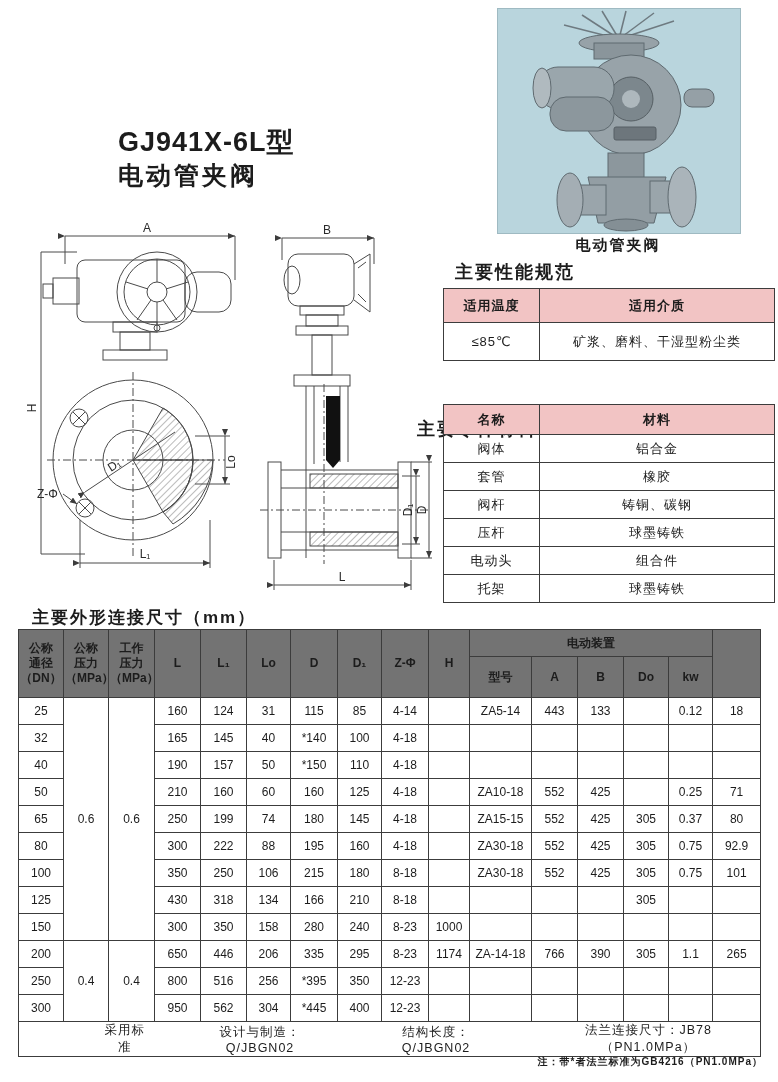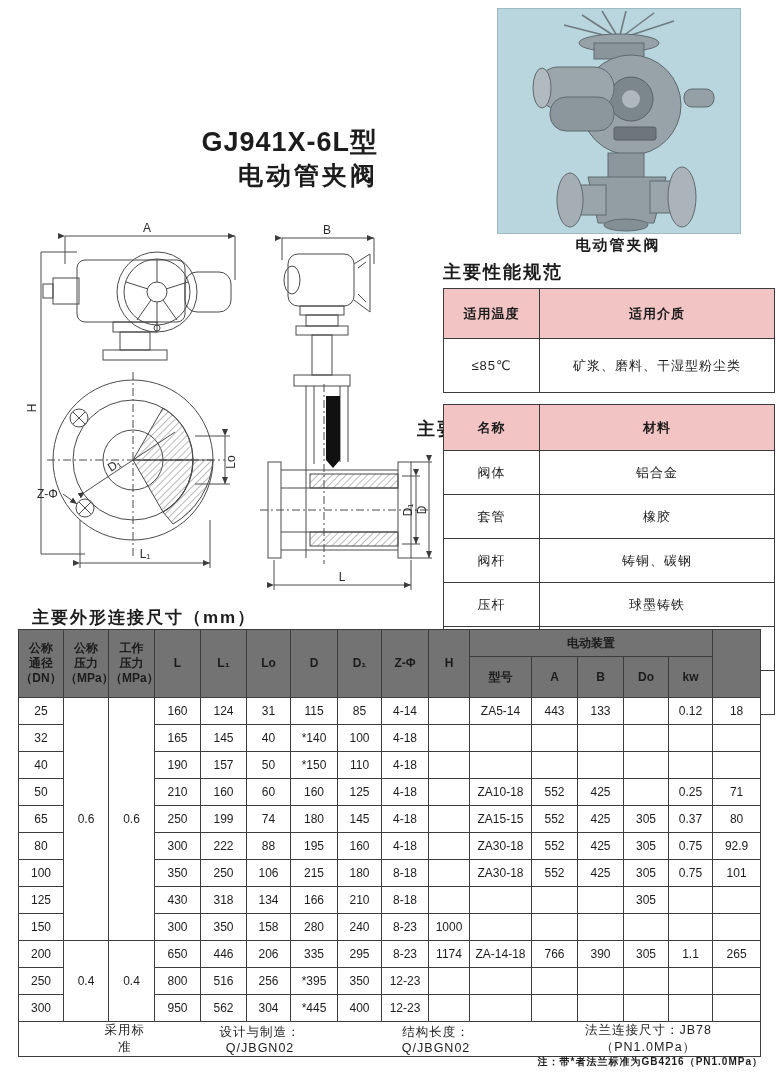--- a/index.html
+++ b/index.html
@@ -1,40 +1,40 @@
 <!DOCTYPE html>
 <html><head>
 <meta charset="utf-8">
 <style>
   html,body{margin:0;padding:0;background:#fff;}
   body{font-family:"Liberation Sans","DejaVu Sans",sans-serif;color:#1c1c1c;}
   #page{position:relative;width:778px;height:1082px;background:#fff;overflow:hidden;}
 
   
-  .main-title{position:absolute;left:118px;top:126px;width:260px;text-align:right;
+  .main-title{position:absolute;left:118px;top:126px;width:260px;text-align:left;
     font-weight:bold;line-height:1.25;}
   .main-title .t1{font-size:27px;letter-spacing:1px;}
   .main-title .t2{font-size:25px;letter-spacing:3px;}
 
   
   .photo-box{position:absolute;left:497px;top:8px;width:242px;height:224px;
     background:#b9d5dd;border:1px solid #9fbac2;}
   .photo-caption{position:absolute;left:497px;top:236px;width:242px;text-align:center;
     font-size:15px;font-weight:bold;letter-spacing:2px;}
 
   
   .sec-head{position:absolute;font-size:18px;font-weight:bold;letter-spacing:2px;}
-  #head-perf{left:443px;top:260px;}
+  #head-perf{left:455px;top:260px;}
   #head-mat{left:417px;top:381px;margin-top:36px;}
   #head-dim{left:32px;top:606px;font-size:17px;}
 
   
   table.spec{border-collapse:collapse;table-layout:fixed;font-size:13px;}
   table.spec th,table.spec td{border:1px solid #3c3c3c;text-align:center;
-    vertical-align:middle;padding:8px 2px;letter-spacing:1px;}
+    vertical-align:middle;padding:0 2px;letter-spacing:1px;}
   table.spec th{background:#f2c4c4;font-weight:bold;}
   #perf-table{position:absolute;left:443px;top:288px;width:332px;}
   #perf-table th{height:33px;}
   #perf-table td{height:37px;}
   #mat-table{position:absolute;left:443px;top:404px;width:332px;}
   #mat-table th{height:29px;}
   #mat-table td{height:27px;}
 
   
   #dim-table{position:absolute;left:18px;top:629px;width:742px;border-collapse:collapse;

